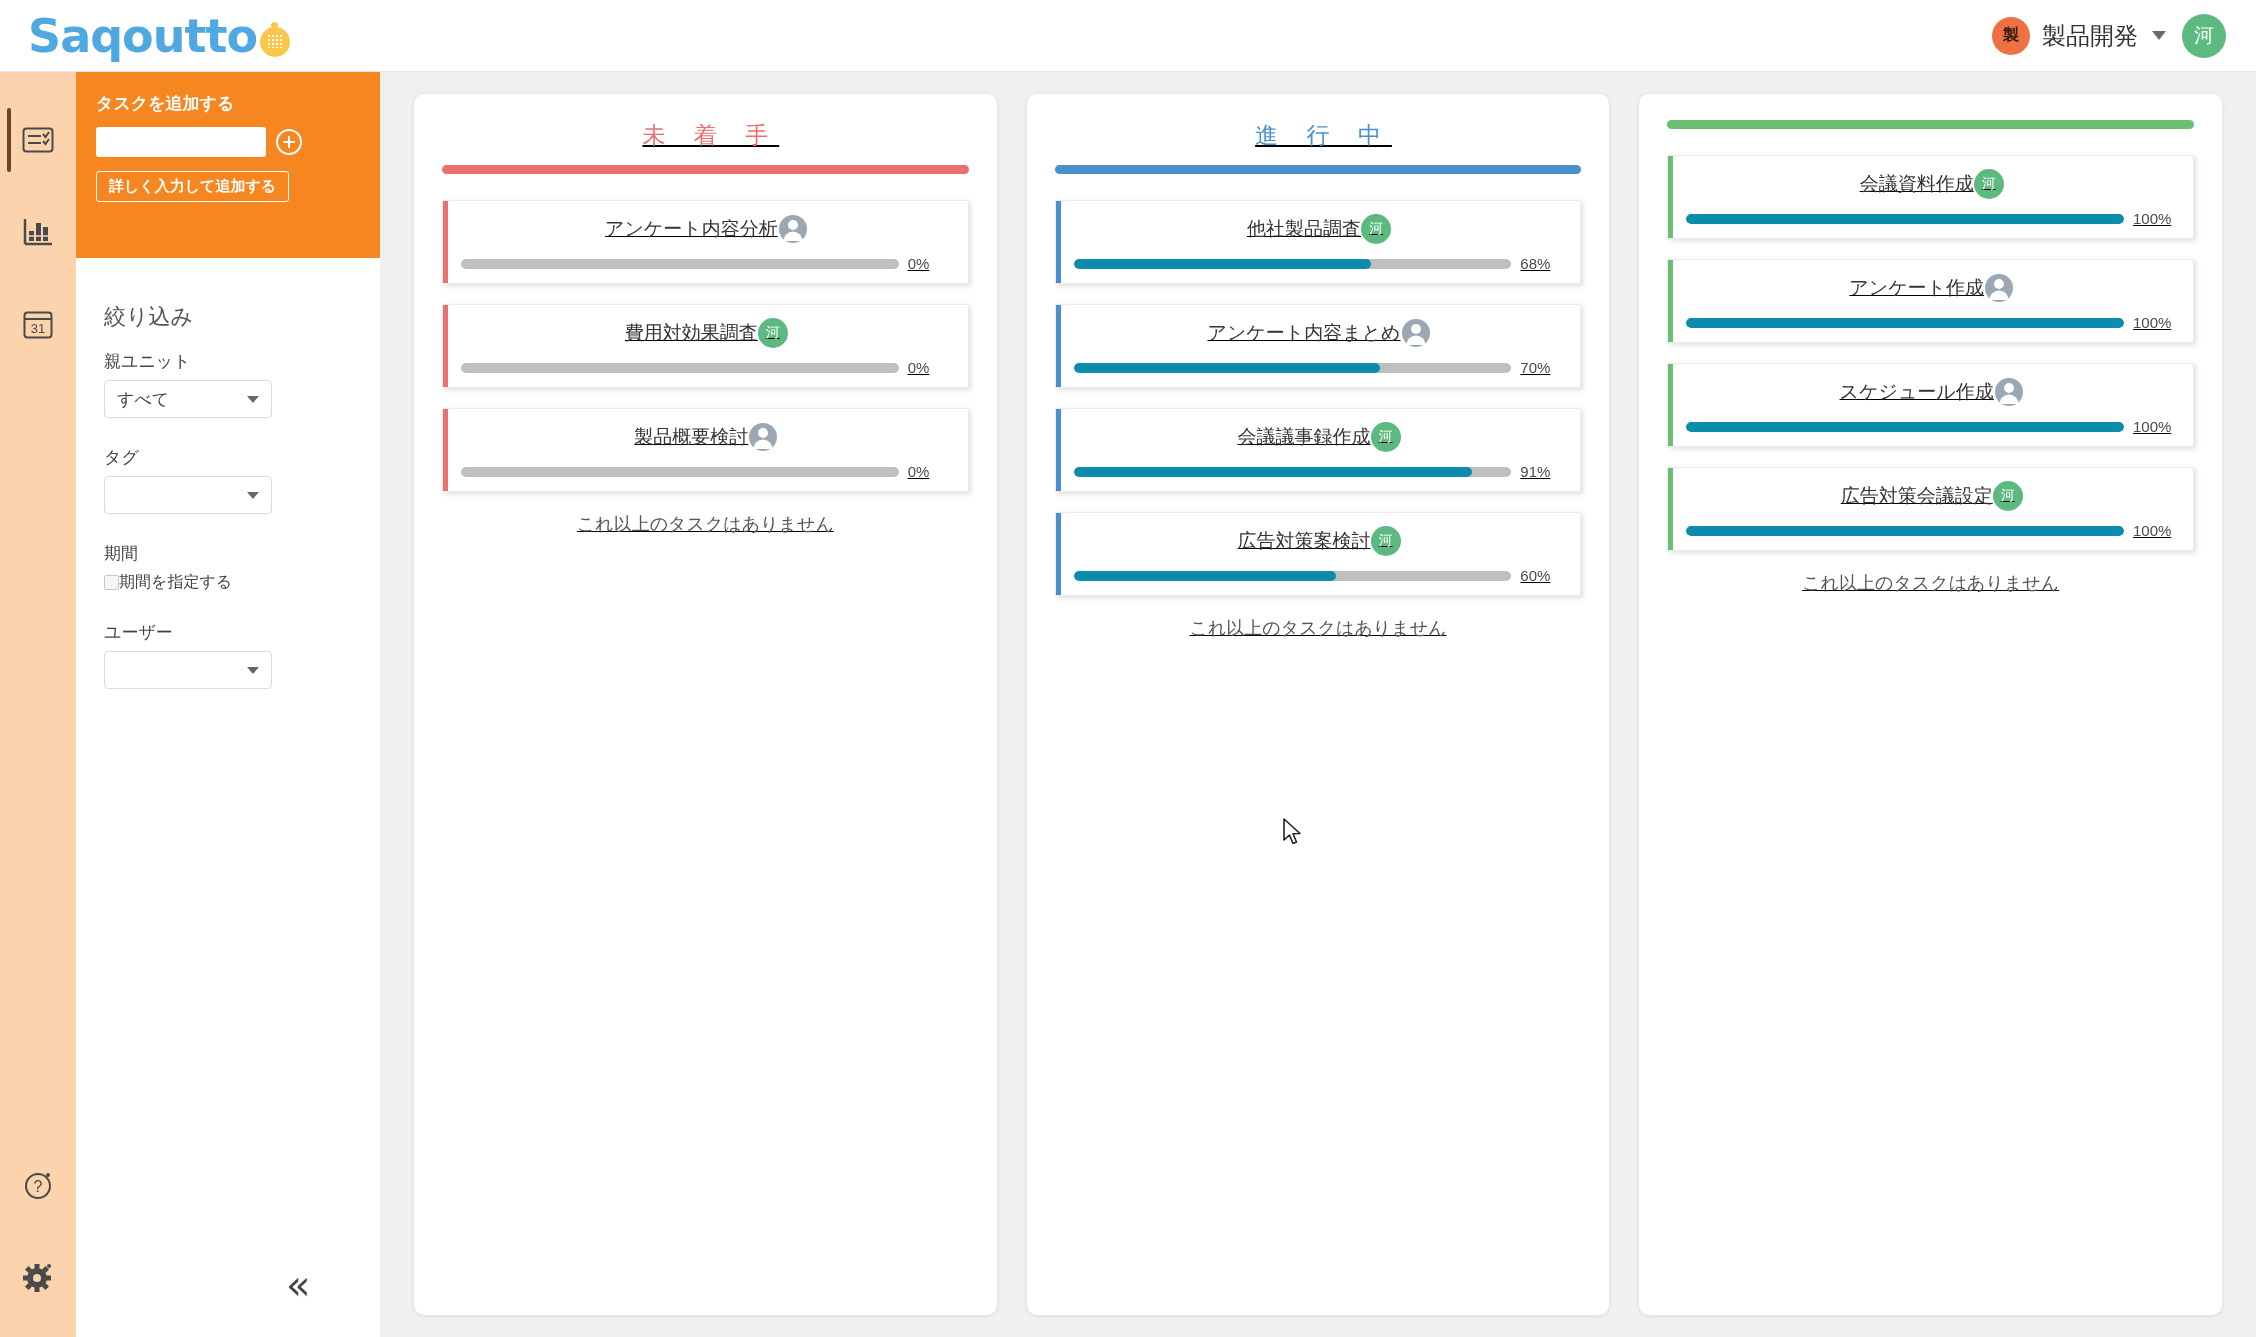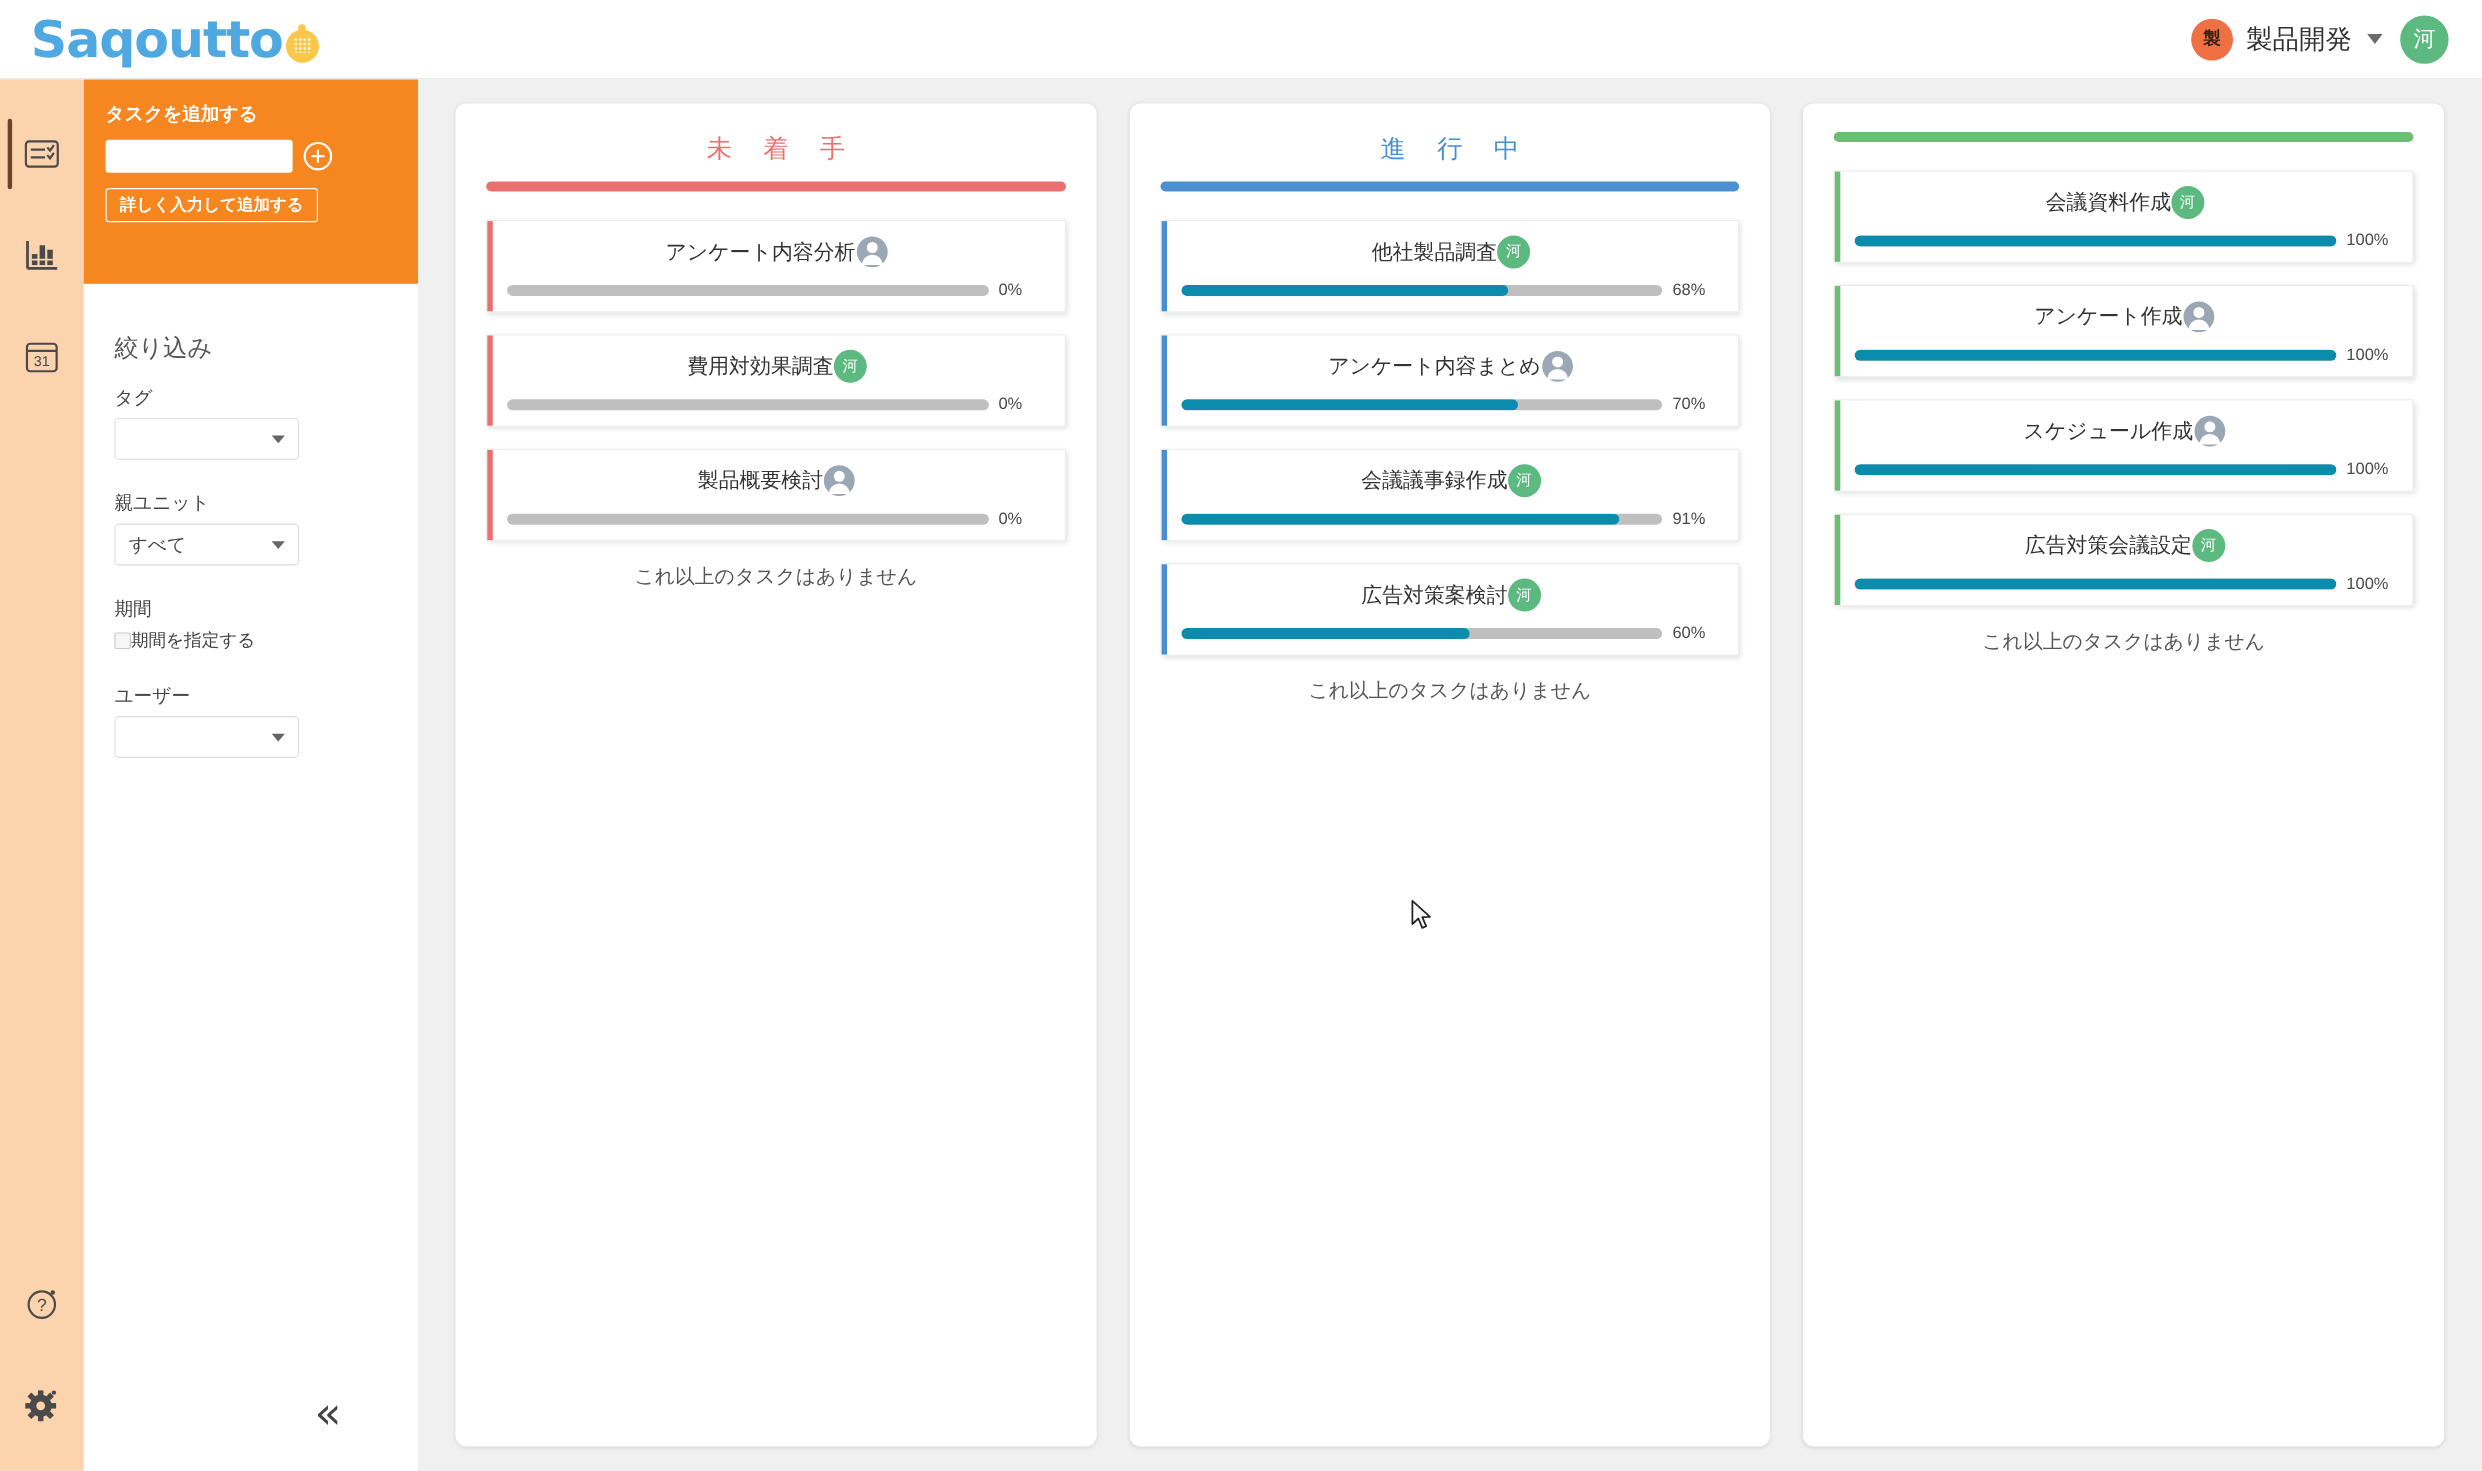--- a/index.html
+++ b/index.html
@@ -239,20 +239,21 @@
 
   
   .board {
     position: absolute;
     top: 72px; left: 380px;
     width: 1876px; height: 1265px;
     background: #f0f0f0;
     display: flex;
     gap: 30px;
     padding: 22px 34px;
+    text-decoration: underline;
   }
   .column {
     flex: 1 1 0;
     background: #ffffff;
     border-radius: 10px;
     box-shadow: 0 1px 4px rgba(0,0,0,0.10);
     padding: 26px 28px 0 28px;
     min-width: 0;
   }
   .col-title {
@@ -417,31 +418,31 @@
       <input class="add-input" type="text" placeholder="" style="">
       <div class="plus-btn"></div>
     </div>
     <button class="detail-btn">詳しく入力して追加する</button>
   </div>
 
   <div class="filter-wrap">
     <div class="filter-title">絞り込み</div>
 
     <div class="field-block">
+      <div class="field-label">親ユニット</div>
+      <div class="select-box">
+        <span>すべて</span>
+        <span class="select-caret"></span>
+      </div>
+    </div>
+
+    <div class="field-block">
       <div class="field-label">タグ</div>
       <div class="select-box">
         <span></span>
-        <span class="select-caret"></span>
-      </div>
-    </div>
-
-    <div class="field-block">
-      <div class="field-label">親ユニット</div>
-      <div class="select-box">
-        <span>すべて</span>
         <span class="select-caret"></span>
       </div>
     </div>
 
     <div class="field-block">
       <div class="field-label">期間</div>
       <div class="chk-row">
         <span class="chk-box"></span>
         <span class="chk-label">期間を指定する</span>
       </div>

